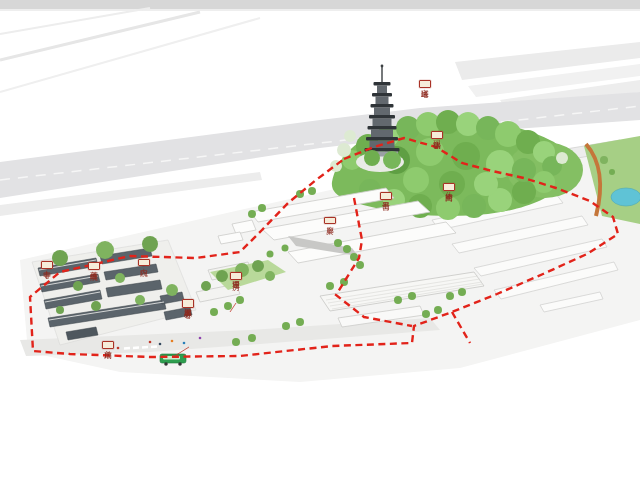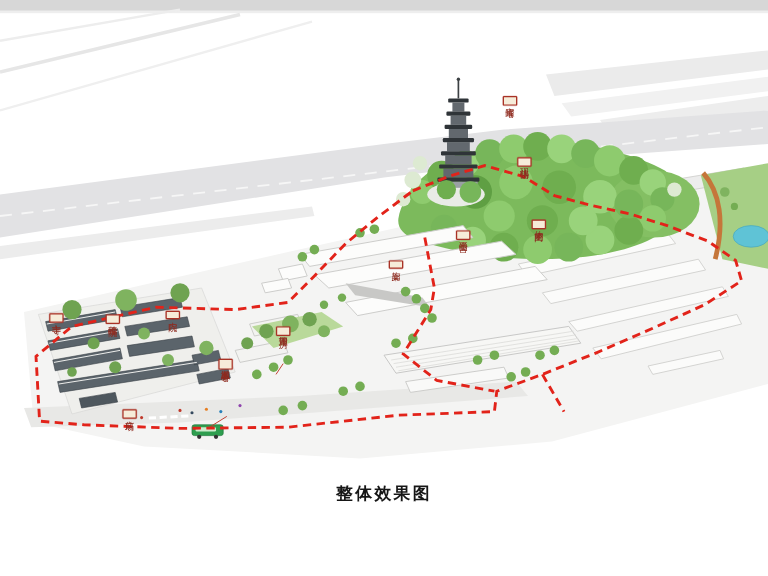--- a/index.html
+++ b/index.html
@@ -261,14 +261,13 @@
   <div class="callout" style="left:138px;top:259px">内院</div>
   <div class="callout" style="left:102px;top:341px">前广场</div>
   <div class="callout" style="left:182px;top:299px">游客服务中心</div>
   <div class="callout" style="left:230px;top:272px">管理用房</div>
   <div class="callout" style="left:324px;top:217px">廊架</div>
   <div class="callout" style="left:380px;top:192px">登山平台</div>
   <div class="callout" style="left:443px;top:183px">休闲空间</div>
   <div class="callout" style="left:431px;top:131px">现状山体</div>
   <div class="callout" style="left:419px;top:80px">宝峰塔</div>
 
-  <div id="caption">整体效果图</div>
 </div>
 
 </body></html>

